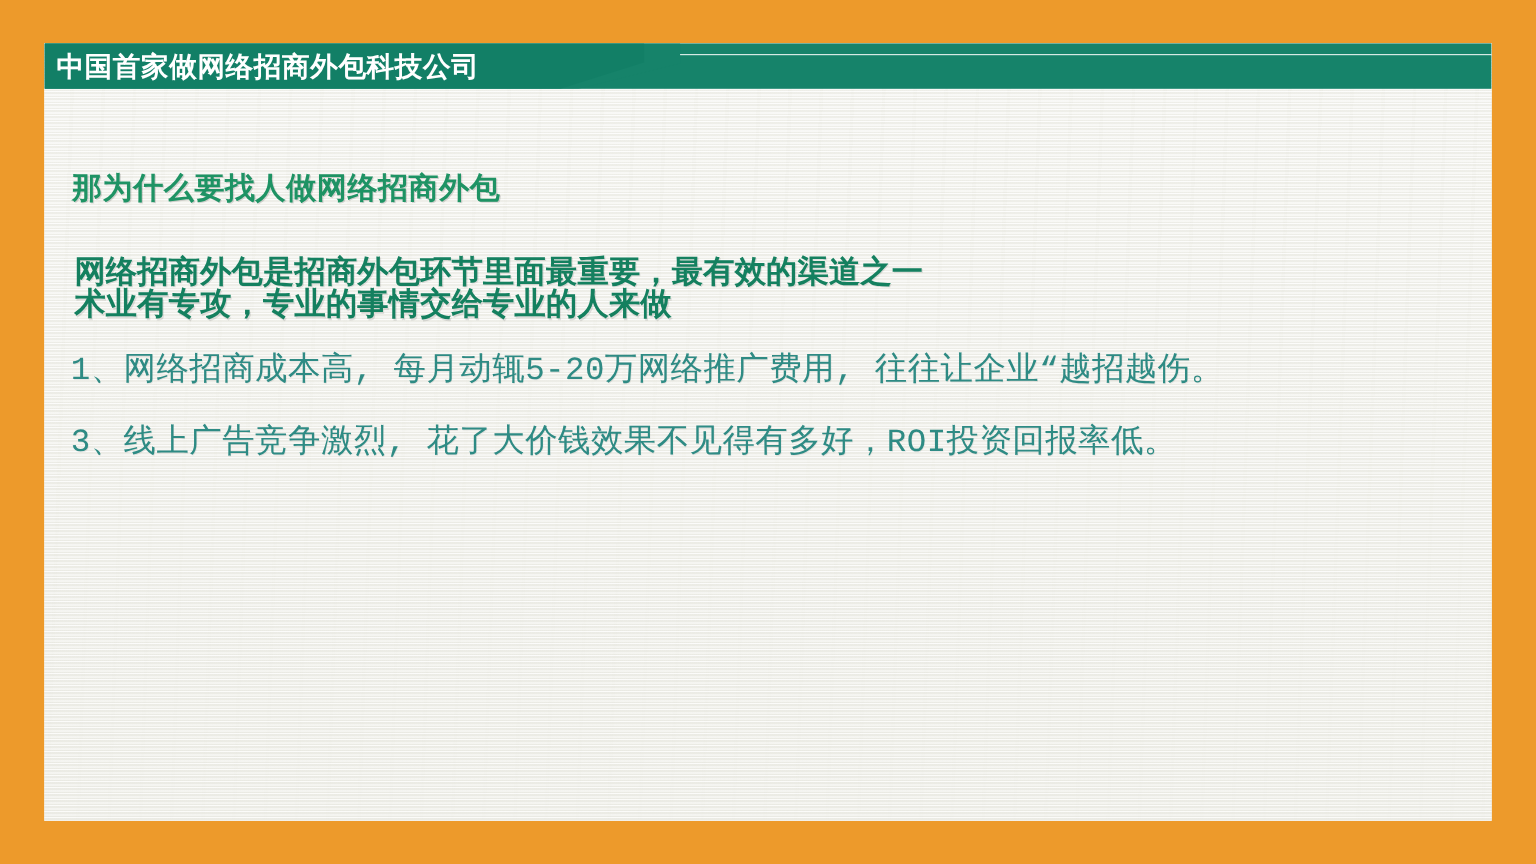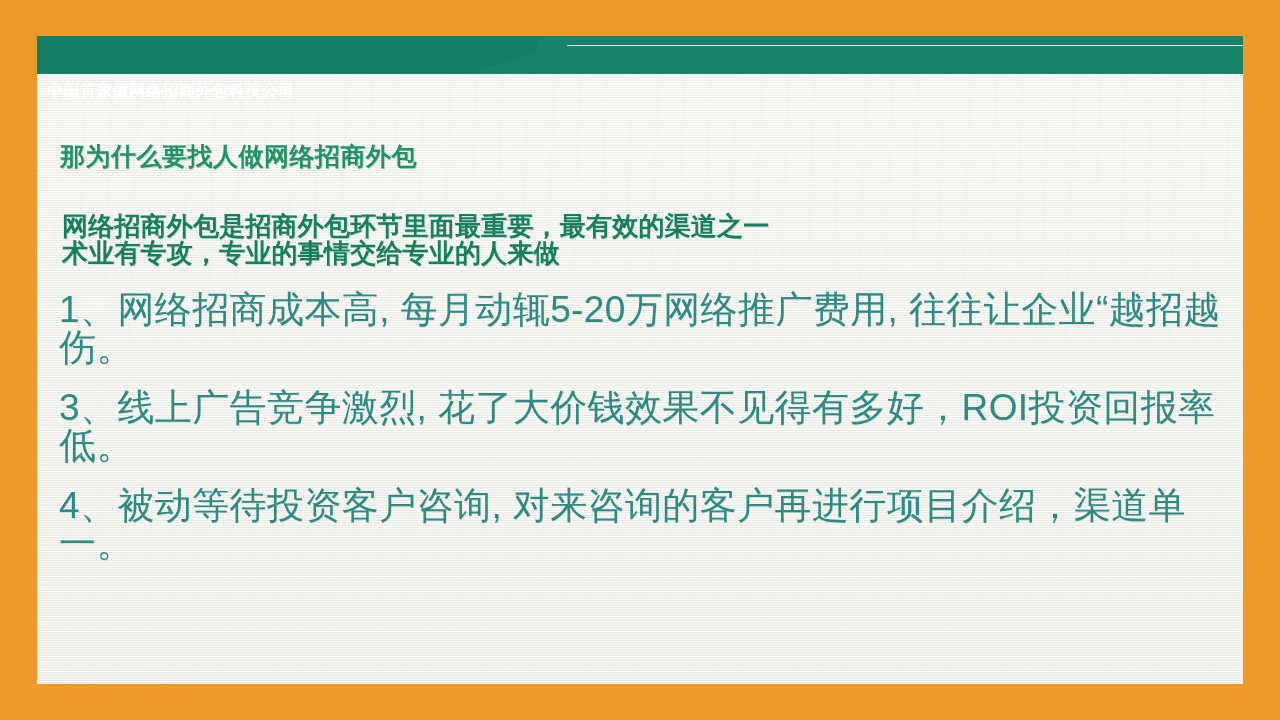--- a/index.html
+++ b/index.html
@@ -79,25 +79,24 @@
     left:152px; top:9px;
     width:1092px; height:1px;
     background:rgba(255,255,255,0.82);
   }
   .hdr-title {
     position:absolute;
     left:10px; top:0;
     height:38px;
     line-height:38px;
     color:#ffffff;
-    font-size:16px;
+    font-size:23px;
     font-weight:bold;
     letter-spacing:0.5px;
     white-space:nowrap;
-    margin-top:36px;
   }
 
   
   .title {
     position:absolute;
     left:23px; top:104px;
     color:#1e9364;
     font-size:25px;
     font-weight:bold;
     letter-spacing:0.5px;
@@ -117,22 +116,22 @@
   }
   .subtitle div { white-space:nowrap; }
 
   .points {
     position:absolute;
     left:22px; top:255px;
     right:18px;
   }
   .point {
     color:#2e8b84;
-    font-family:Liberation Sans, sans-serif;
-    font-size:37px;
+    font-family:Liberation Mono, monospace;
+    font-size:27px;
     line-height:38px;
     margin-bottom:22px;
     letter-spacing:0.4px;
     text-shadow:0.5px 0.5px 0 rgba(0,0,0,0.07);
   }
 
   
   #footer {
     position:absolute;
     left:0; bottom:0;
@@ -188,17 +187,16 @@
   <div class="title">那为什么要找人做网络招商外包</div>
 
   <div class="subtitle">
     <div>网络招商外包是招商外包环节里面最重要，最有效的渠道之一</div>
     <div>术业有专攻，专业的事情交给专业的人来做</div>
   </div>
 
   <div class="points">
     <div class="point">1、网络招商成本高, 每月动辄5-20万网络推广费用, 往往让企业“越招越伤。</div>
     <div class="point">3、线上广告竞争激烈, 花了大价钱效果不见得有多好，ROI投资回报率低。</div>
-    <div class="point">4、被动等待投资客户咨询, 对来咨询的客户再进行项目介绍，渠道单一。</div>
   </div>
 
 
 </div>
 
 </body></html>

